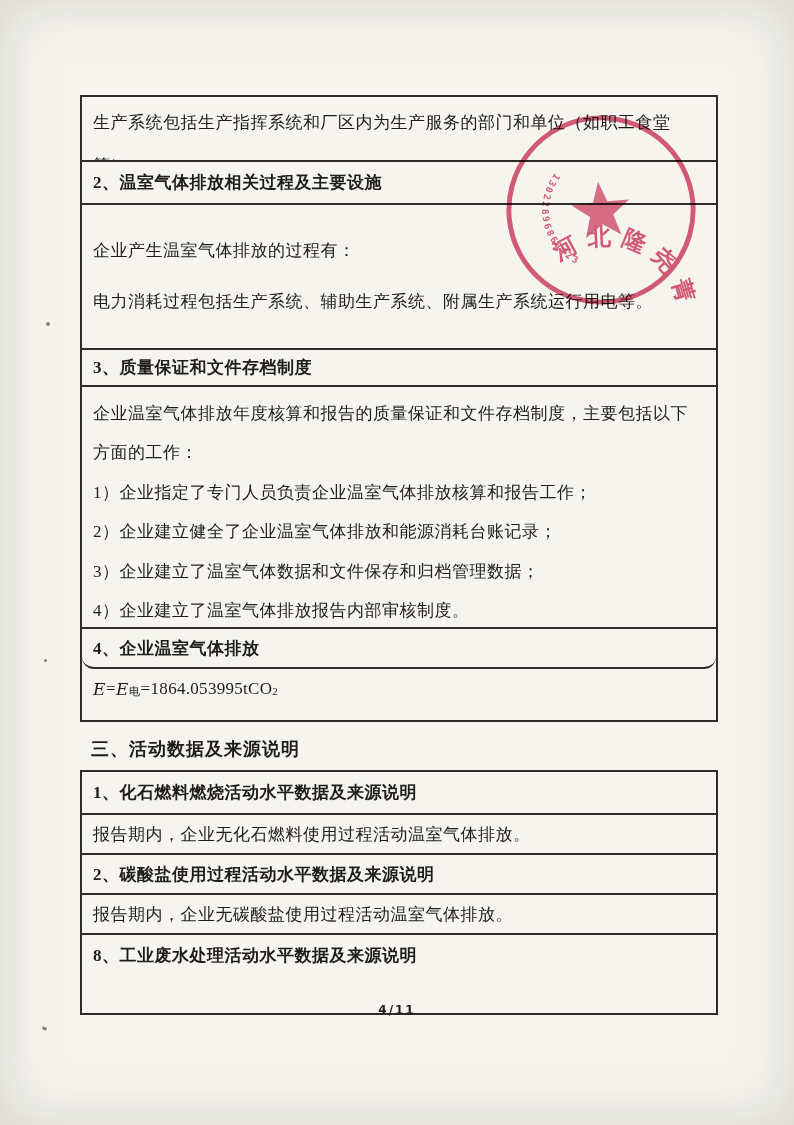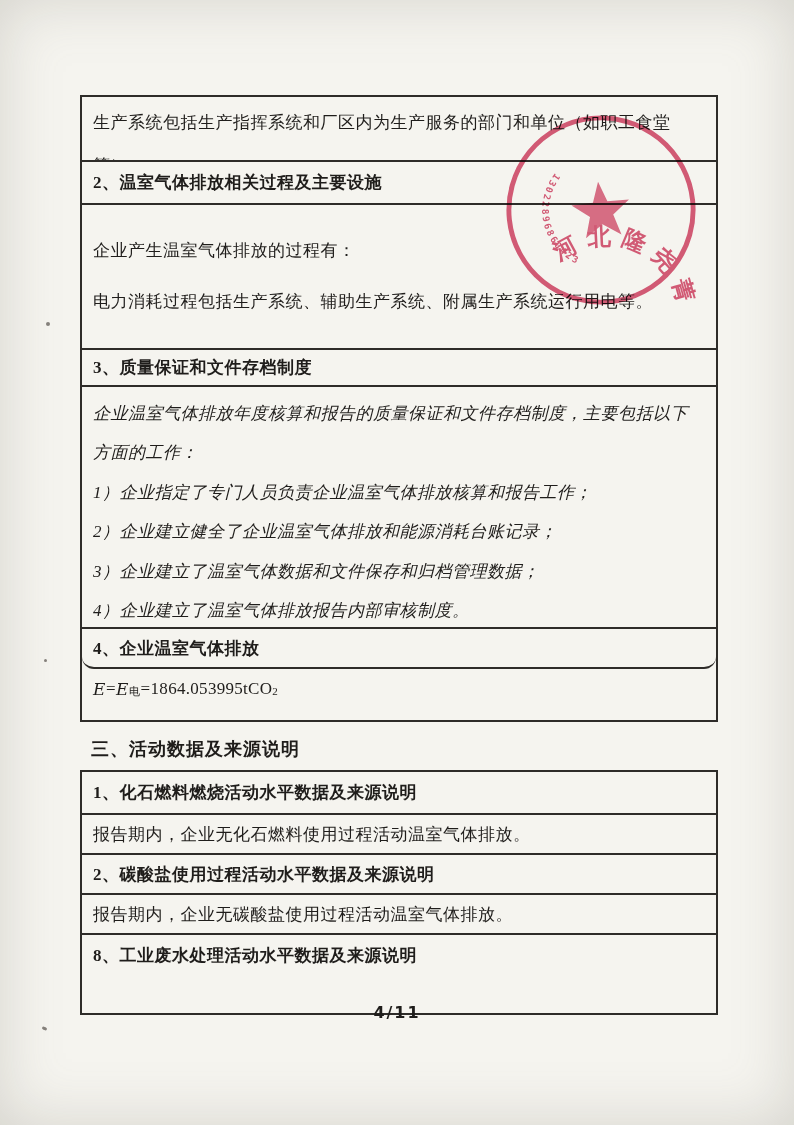--- a/index.html
+++ b/index.html
@@ -35,38 +35,38 @@
   }
   .row:last-child { border-bottom:none; }
   .row.hdr {
     display:flex; align-items:center;
     font-weight:bold; font-size:17px;
   }
   .r1 { height:65px; padding-top:4px; line-height:2.55; }
   .r2 { height:43px; }
   .r3 { height:145px; display:flex; flex-direction:column; justify-content:center; line-height:2.95; }
   .r4 { height:37px; }
-  .r5 { height:242px; padding-top:7px; line-height:2.32;font-style:italic; }
+  .r5 { height:242px; padding-top:7px; line-height:2.32; }
   .r6 { height:40px;border-radius:12px; }
   .r7 { height:40px; display:flex; align-items:center; font-size:17px; }
   .t2 .row { height:40px; display:flex; align-items:center; }
   .t2 .rA  { height:43px; }
   .formula i { font-style:italic; font-family:"DejaVu Serif",serif; }
   .formula sub { font-size:11px; position:relative; top:2px; }
   .formula .val { letter-spacing:.3px; }
   
   .part-heading {
     position:absolute; left:91px; top:737px;
     font-size:18px; font-weight:bold; letter-spacing:1px;
   }
   .page-footer {
     position:absolute; left:0; top:1003px; width:100%;
     text-align:center;
     font-family:"DejaVu Sans",sans-serif;
-    font-weight:bold; font-size:16px; letter-spacing:2px;
+    font-weight:bold; font-size:12px; letter-spacing:2px;
   }
   
   .stamp {
     position:absolute; left:503px; top:112px;
     width:196px; height:196px;
     mix-blend-mode:multiply;
     opacity:.82;
     transform:rotate(-6deg);
   }
   .stamp svg { width:100%; height:100%; }

